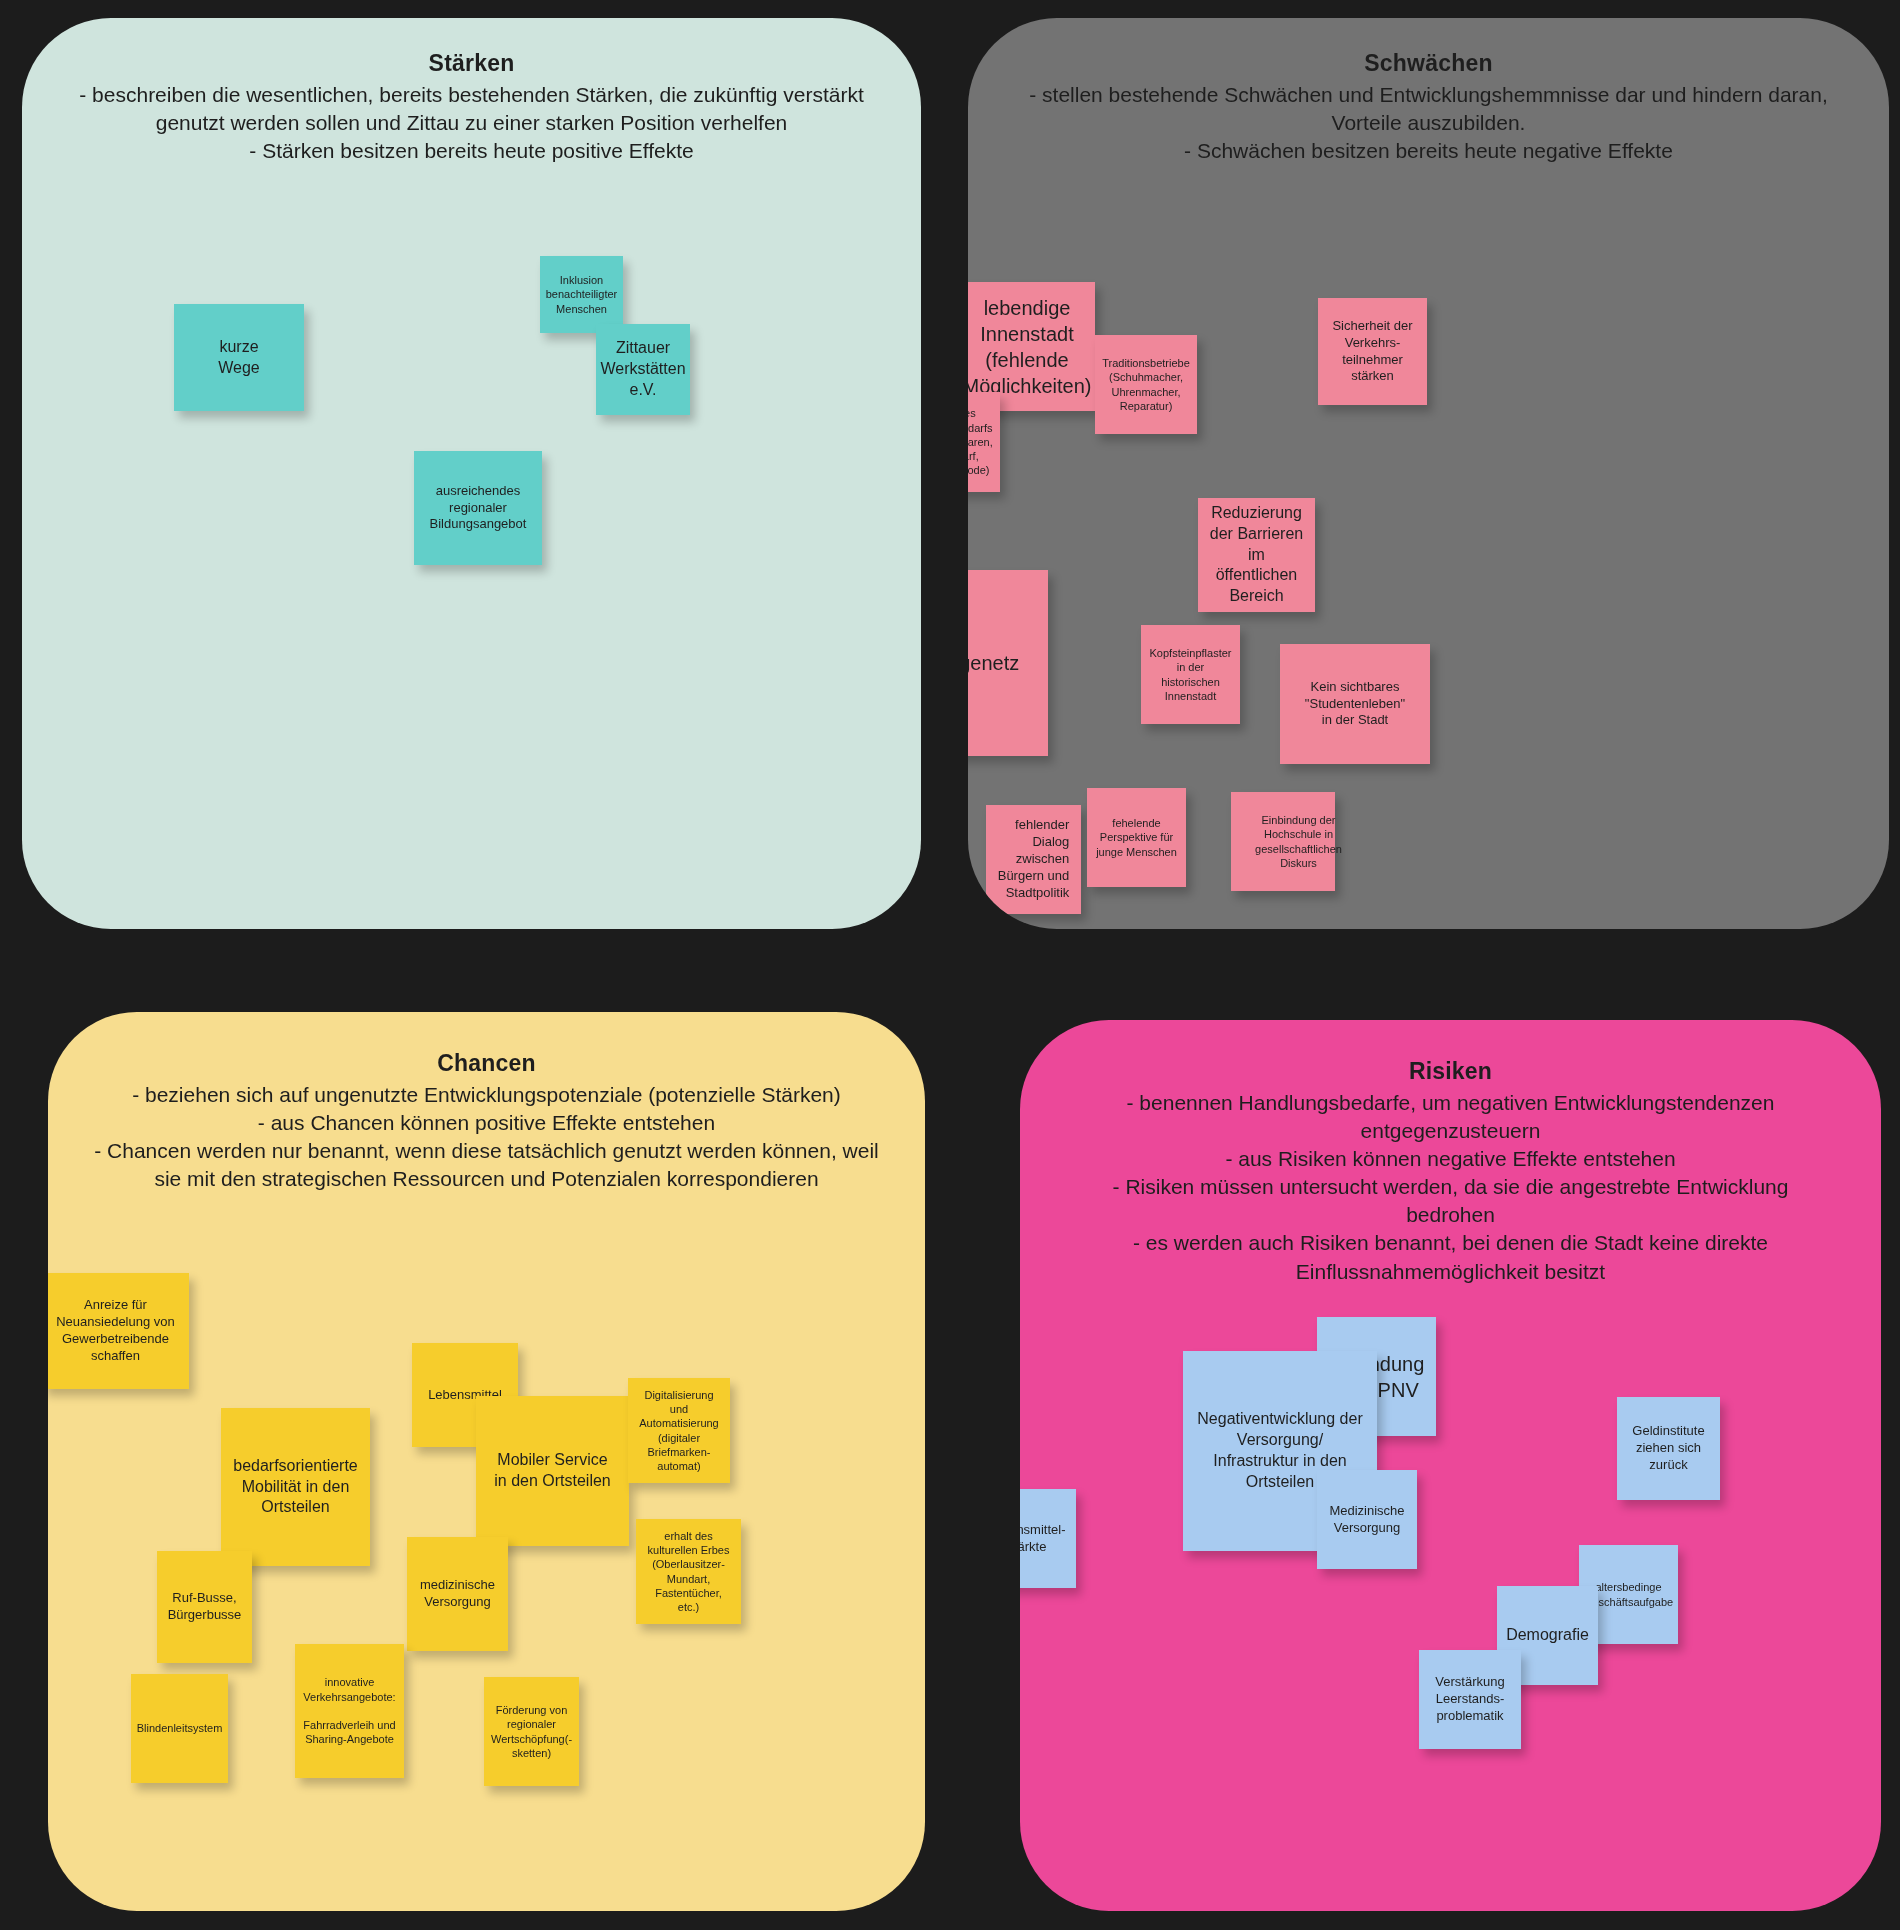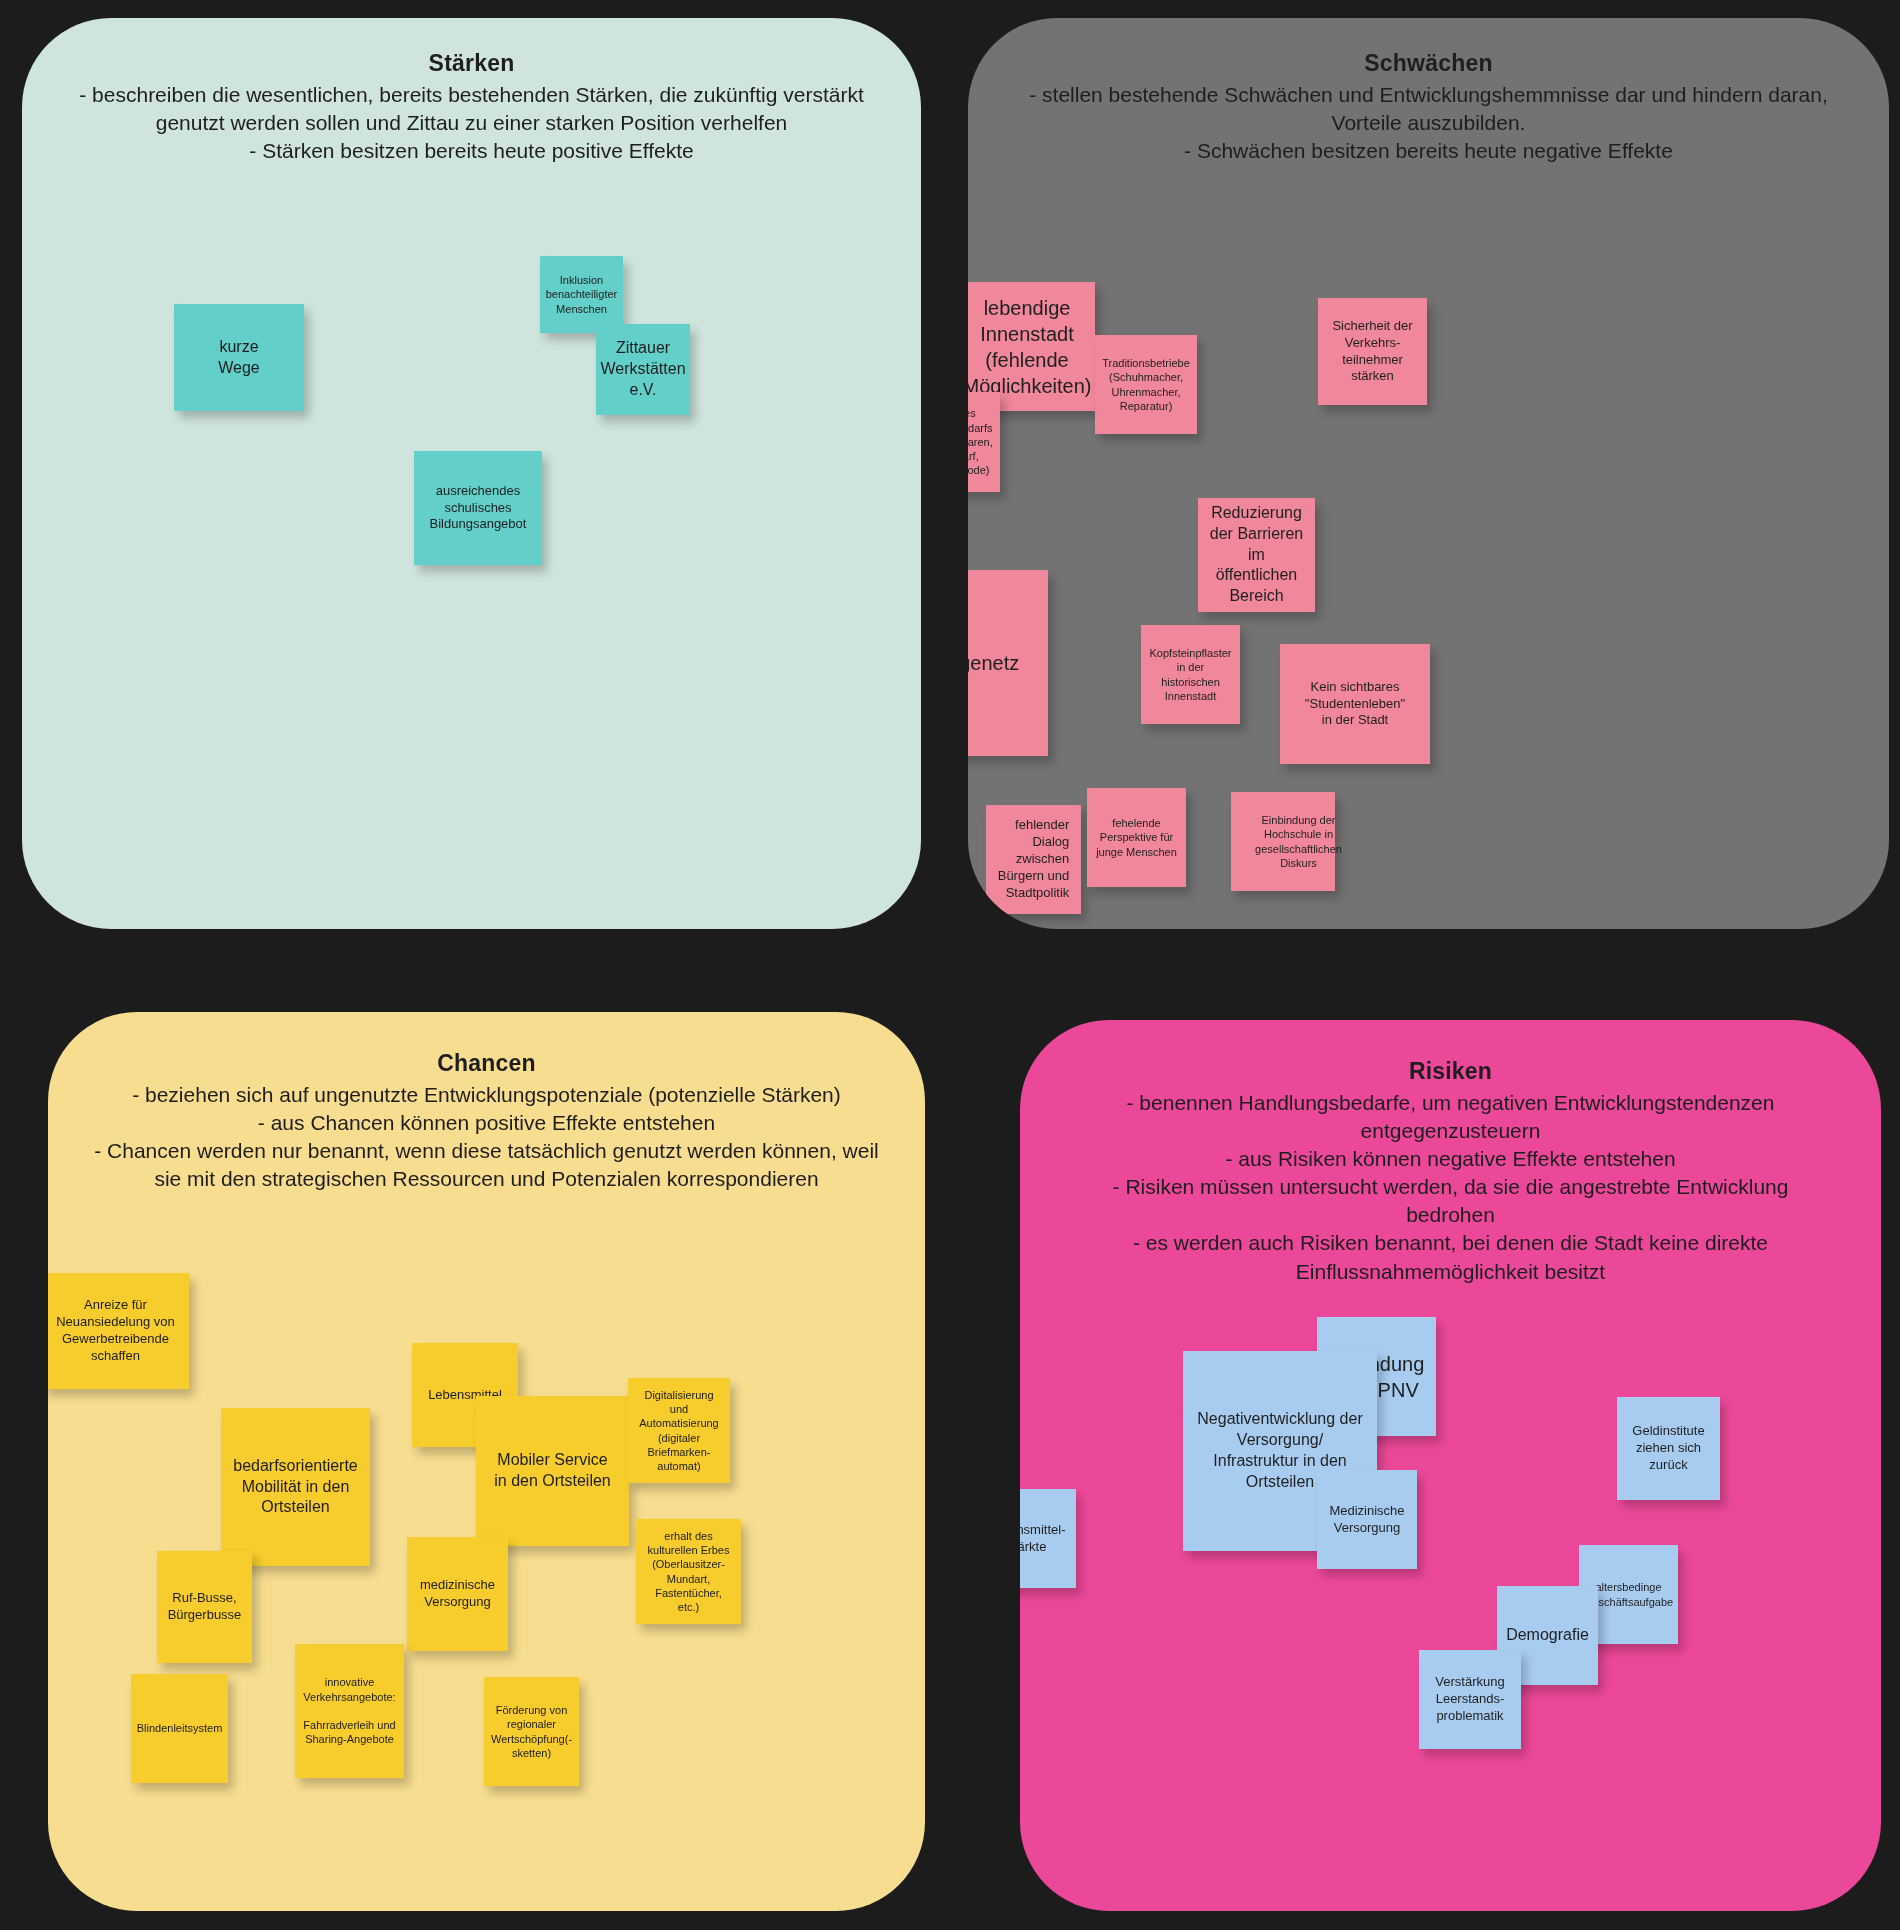--- a/index.html
+++ b/index.html
@@ -84,21 +84,21 @@
 
     <div class="note n-teal fs-xl" style="left:152px;top:286px;width:130px;height:107px;">kurze
 Wege</div>
     <div class="note n-teal fs-xs" style="left:518px;top:238px;width:83px;height:77px;">Inklusion
 benachteiligter
 Menschen</div>
     <div class="note n-teal fs-m" style="left:574px;top:306px;width:94px;height:91px;">Zittauer
 Werkstätten
 e.V.</div>
     <div class="note n-teal fs-s" style="left:392px;top:433px;width:128px;height:114px;">ausreichendes
-schulisches
+regionaler
 Bildungsangebot</div>
   </section>
 
   <section class="quad quad-weaknesses">
     <div class="quad-head">
       <div class="quad-title">Schwächen</div>
       <div class="quad-lines">- stellen bestehende Schwächen und Entwicklungshemmnisse dar und hindern daran, Vorteile auszubilden.
 - Schwächen besitzen bereits heute negative Effekte</div>
     </div>
 

